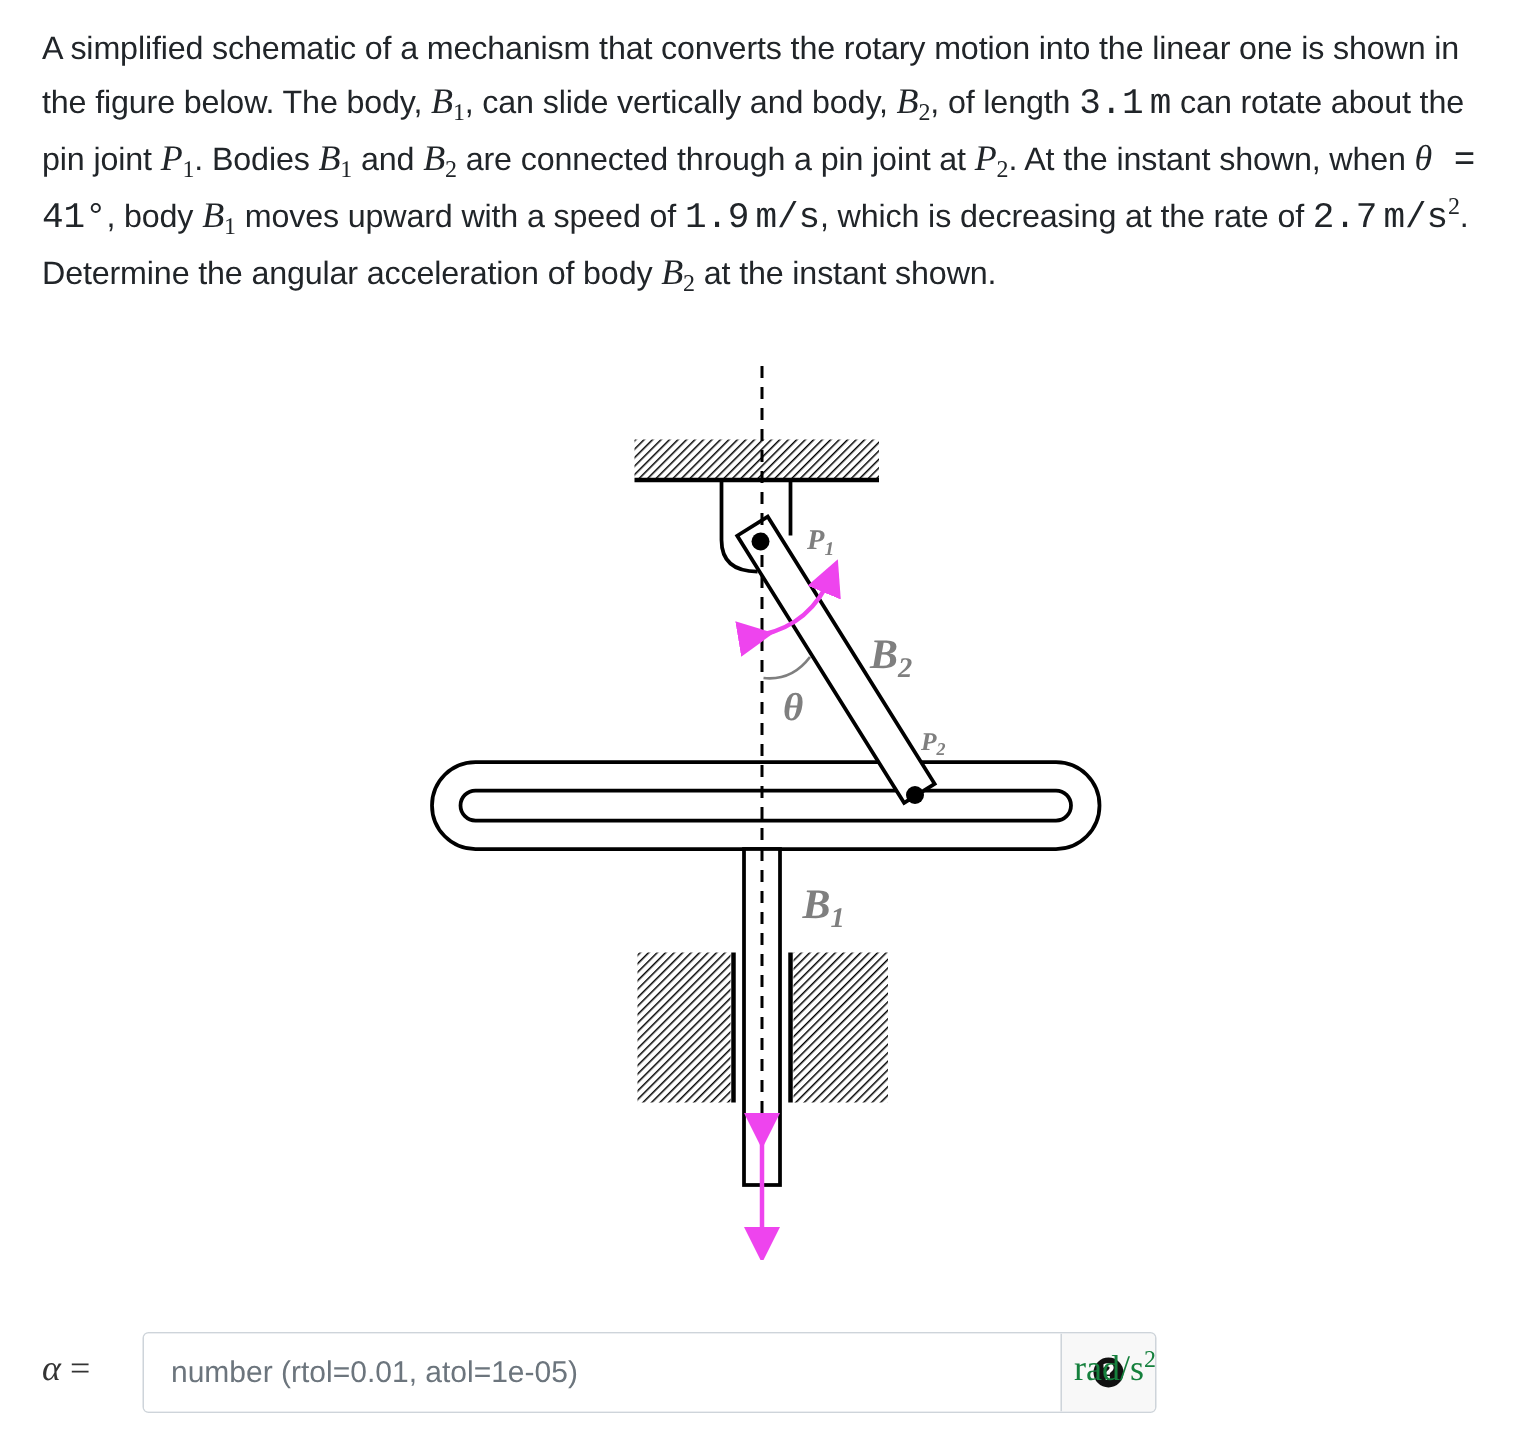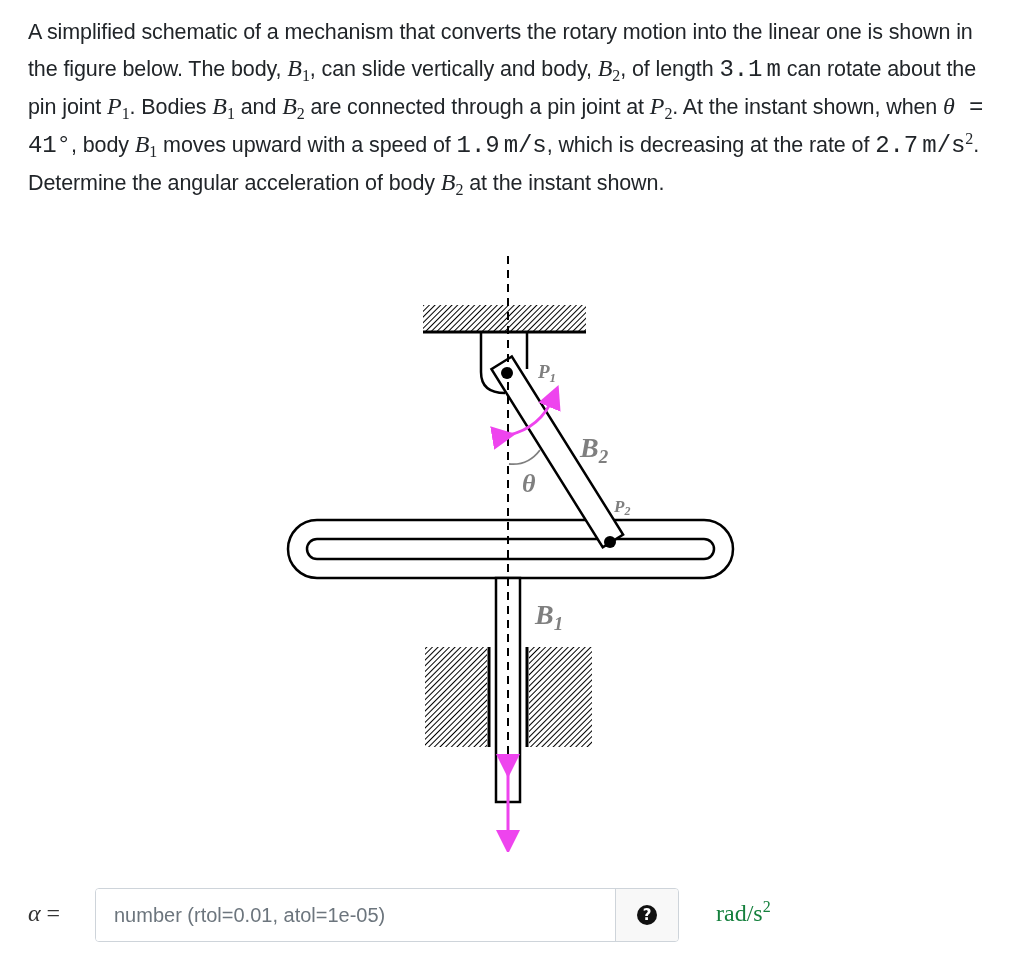--- a/index.html
+++ b/index.html
@@ -7,29 +7,29 @@
     width: 1024px; height: 970px; position: relative; overflow: hidden;
     font-family: "Liberation Sans", "DejaVu Sans", sans-serif; color: #212529;
   }
   .problem {
     position: absolute; left: 28px; top: 14px; width: 975px;
     font-size: 21.5px; line-height: 36px; letter-spacing: -0.1px;
   }
   .m { font-family: Liberation Mono, monospace; font-size: 24px; }
   .mi { font-family: "Liberation Serif", "DejaVu Serif", serif; font-style: italic; font-size: 24px; }
   sub, sup { font-family: "Liberation Serif", "DejaVu Serif", serif; font-size: 16px; line-height: 0; }
-  .figure { position: absolute; left: 280px; top: 252px; width: 470px; height: 600px; text-decoration: underline; }
+  .figure { position: absolute; left: 280px; top: 240px; width: 470px; height: 600px; text-decoration: underline; }
   .answer-row { position: absolute; left: 0; top: 888px; width: 1024px; height: 56px; }
   .alpha-label {
     position: absolute; left: 28px; top: 12px;
     font-family: "Liberation Serif", "DejaVu Serif", serif; font-size: 24px; color: #333;
   }
   .alpha-label i { font-style: italic; }
   .input-group {
-    position: absolute; left: 95px; top: 0; width: 584px; height: 54px;
+    position: absolute; left: 95px; top: 0; width: 676px; height: 54px;
     border: 1px solid #ced4da; border-radius: 4px; box-sizing: border-box; display: flex; overflow: hidden;
   }
   .answer-input {
     flex: 1; border: none; outline: none; padding: 0 18px; font-size: 20px;
     font-family: "Liberation Sans", sans-serif; color: #495057; background: #fff;
   }
   .answer-input::placeholder { color: #6c757d; }
   .help-addon {
     width: 62px; background: #f8f8f8; border-left: 1px solid #ced4da;
     display: flex; align-items: center; justify-content: center; cursor: pointer;

